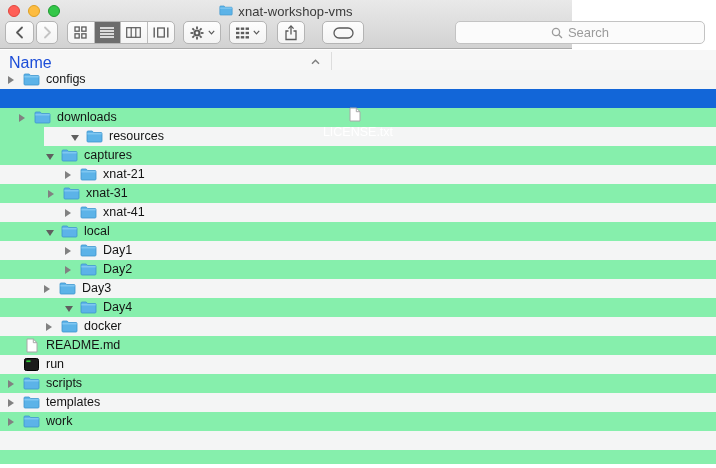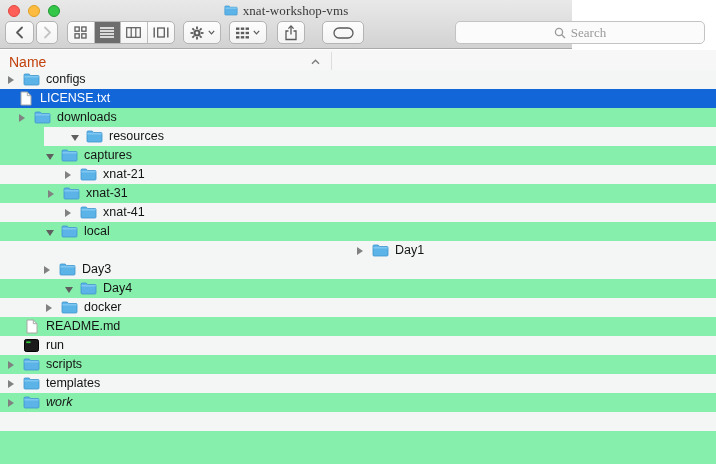--- a/index.html
+++ b/index.html
@@ -5,21 +5,21 @@
   html,body{margin:0;padding:0;background:#ffffff;}
   .window{
     position:relative;width:716px;height:468px;overflow:hidden;
     font-family:"Liberation Sans",sans-serif;background:#ffffff;
     -webkit-font-smoothing:antialiased;
   }
   
   .chrome{
     position:absolute;top:0;left:0;width:572px;height:49px;
     background:linear-gradient(#e9e9e9,#d2d2d2);
-    border-bottom:1px solid #aaaaaa;box-sizing:border-box;font-family:Liberation Serif, serif;
+    border-bottom:1px solid #aaaaaa;box-sizing:border-box;
   }
   .titlebar{position:relative;height:18px;}
   .traffic{position:absolute;top:5px;left:8px;display:flex;gap:8px;}
   .light{width:12px;height:12px;border-radius:50%;box-sizing:border-box;}
   .light.red{background:#ff5f57;border:1px solid #e2463d;}
   .light.yellow{background:#fdbc40;border:1px solid #dfa023;}
   .light.green{background:#33c748;border:1px solid #1f9a31;}
   .titlewrap{
     position:absolute;top:2px;left:0;right:0;display:flex;
     justify-content:center;align-items:center;gap:5px;
@@ -54,21 +54,21 @@
     background:#fbfbfb;border:1px solid #c3c3c3;border-radius:5px;
     display:flex;align-items:center;justify-content:center;gap:5px;
     color:#9b9b9b;font-size:13px;
   }
   
   .col-header{
     position:absolute;top:50px;left:0;width:716px;height:24px;box-sizing:border-box;
     background:#f7f7f7;border-bottom:1px solid #c9c9c9;
   }
   .col-header .col-name{
-    position:absolute;left:9px;top:4px;font-size:14px;color:#c2410c;
+    position:absolute;left:9px;top:4px;font-size:16px;color:#1d4ed8;
   }
   .sort-chevron{position:absolute;left:311px;top:9px;}
   .col-divider{position:absolute;left:331px;top:2px;bottom:2px;width:1px;background:#dddddd;}
   
   .rows{position:absolute;top:70px;left:0;width:716px;height:394px;overflow:hidden;background:#86efac;}
   .row{
     height:19px;display:flex;align-items:center;box-sizing:border-box;
     font-size:12.5px;color:#141414;white-space:nowrap;
   }
   .row.stripe{background:#f4f5f5;}
@@ -231,21 +231,21 @@
           <div class="tri collapsed"></div>
         </div>
         <div class="icon-box">
           <svg width="17" height="13" viewBox="0 0 17 13">
             <path d="M1 3.2 L1 2 Q1 1 2 1 L6.2 1 L7.6 2.5 L15 2.5 Q16 2.5 16 3.5 L16 11 Q16 12 15 12 L2 12 Q1 12 1 11 Z" fill="#5cb3e8" stroke="#3d95cd" stroke-width="0.8"></path>
             <rect x="1.4" y="2.9" width="14.2" height="1.6" fill="#7fc7f1"></rect>
           </svg>
         </div>
         <span class="row-label">configs</span>
       </div>
-      <div class="row selected" style="padding-left: 0;">
+      <div class="row selected" style="padding-left: 0; flex-direction: column;">
         <div class="tri-box"></div>
         <div class="icon-box">
           <svg width="12" height="15" viewBox="0 0 12 15">
             <path d="M1 1 H7.3 L11 4.7 V14 H1 Z" fill="#ffffff" stroke="#a8a8a8" stroke-width="1"></path>
             <path d="M7.3 1 V4.7 H11" fill="none" stroke="#a8a8a8" stroke-width="1"></path>
           </svg>
         </div>
         <span class="row-label">LICENSE.txt</span>
       </div>
       <div class="row" style="padding-left: 17px;">
@@ -325,31 +325,43 @@
           <div class="tri expanded"></div>
         </div>
         <div class="icon-box">
           <svg width="17" height="13" viewBox="0 0 17 13">
             <path d="M1 3.2 L1 2 Q1 1 2 1 L6.2 1 L7.6 2.5 L15 2.5 Q16 2.5 16 3.5 L16 11 Q16 12 15 12 L2 12 Q1 12 1 11 Z" fill="#5cb3e8" stroke="#3d95cd" stroke-width="0.8"></path>
             <rect x="1.4" y="2.9" width="14.2" height="1.6" fill="#7fc7f1"></rect>
           </svg>
         </div>
         <span class="row-label">local</span>
       </div>
-      <div class="row stripe" style="padding-left: 63px; justify-content: center;">
+      <div class="row stripe" style="padding-left: 63px;">
         <div class="tri-box">
           <div class="tri collapsed"></div>
         </div>
         <div class="icon-box">
           <svg width="17" height="13" viewBox="0 0 17 13">
             <path d="M1 3.2 L1 2 Q1 1 2 1 L6.2 1 L7.6 2.5 L15 2.5 Q16 2.5 16 3.5 L16 11 Q16 12 15 12 L2 12 Q1 12 1 11 Z" fill="#5cb3e8" stroke="#3d95cd" stroke-width="0.8"></path>
             <rect x="1.4" y="2.9" width="14.2" height="1.6" fill="#7fc7f1"></rect>
           </svg>
         </div>
         <span class="row-label">Day1</span>
+      </div>
+      <div class="row" style="padding-left: 63px;">
+        <div class="tri-box">
+          <div class="tri collapsed"></div>
+        </div>
+        <div class="icon-box">
+          <svg width="17" height="13" viewBox="0 0 17 13">
+            <path d="M1 3.2 L1 2 Q1 1 2 1 L6.2 1 L7.6 2.5 L15 2.5 Q16 2.5 16 3.5 L16 11 Q16 12 15 12 L2 12 Q1 12 1 11 Z" fill="#5cb3e8" stroke="#3d95cd" stroke-width="0.8"></path>
+            <rect x="1.4" y="2.9" width="14.2" height="1.6" fill="#7fc7f1"></rect>
+          </svg>
+        </div>
+        <span class="row-label">Day2</span>
       </div>
       <div class="row stripe" style="padding-left: 42px;">
         <div class="tri-box">
           <div class="tri collapsed"></div>
         </div>
         <div class="icon-box">
           <svg width="17" height="13" viewBox="0 0 17 13">
             <path d="M1 3.2 L1 2 Q1 1 2 1 L6.2 1 L7.6 2.5 L15 2.5 Q16 2.5 16 3.5 L16 11 Q16 12 15 12 L2 12 Q1 12 1 11 Z" fill="#5cb3e8" stroke="#3d95cd" stroke-width="0.8"></path>
             <rect x="1.4" y="2.9" width="14.2" height="1.6" fill="#7fc7f1"></rect>
           </svg>
@@ -417,21 +429,21 @@
           <div class="tri collapsed"></div>
         </div>
         <div class="icon-box">
           <svg width="17" height="13" viewBox="0 0 17 13">
             <path d="M1 3.2 L1 2 Q1 1 2 1 L6.2 1 L7.6 2.5 L15 2.5 Q16 2.5 16 3.5 L16 11 Q16 12 15 12 L2 12 Q1 12 1 11 Z" fill="#5cb3e8" stroke="#3d95cd" stroke-width="0.8"></path>
             <rect x="1.4" y="2.9" width="14.2" height="1.6" fill="#7fc7f1"></rect>
           </svg>
         </div>
         <span class="row-label">templates</span>
       </div>
-      <div class="row" style="padding-left: 6px; font-style: italic;">
+      <div class="row" style="padding-left: 6px;">
         <div class="tri-box">
           <div class="tri collapsed"></div>
         </div>
         <div class="icon-box">
           <svg width="17" height="13" viewBox="0 0 17 13">
             <path d="M1 3.2 L1 2 Q1 1 2 1 L6.2 1 L7.6 2.5 L15 2.5 Q16 2.5 16 3.5 L16 11 Q16 12 15 12 L2 12 Q1 12 1 11 Z" fill="#5cb3e8" stroke="#3d95cd" stroke-width="0.8"></path>
             <rect x="1.4" y="2.9" width="14.2" height="1.6" fill="#7fc7f1"></rect>
           </svg>
         </div>
         <span class="row-label">work</span>

